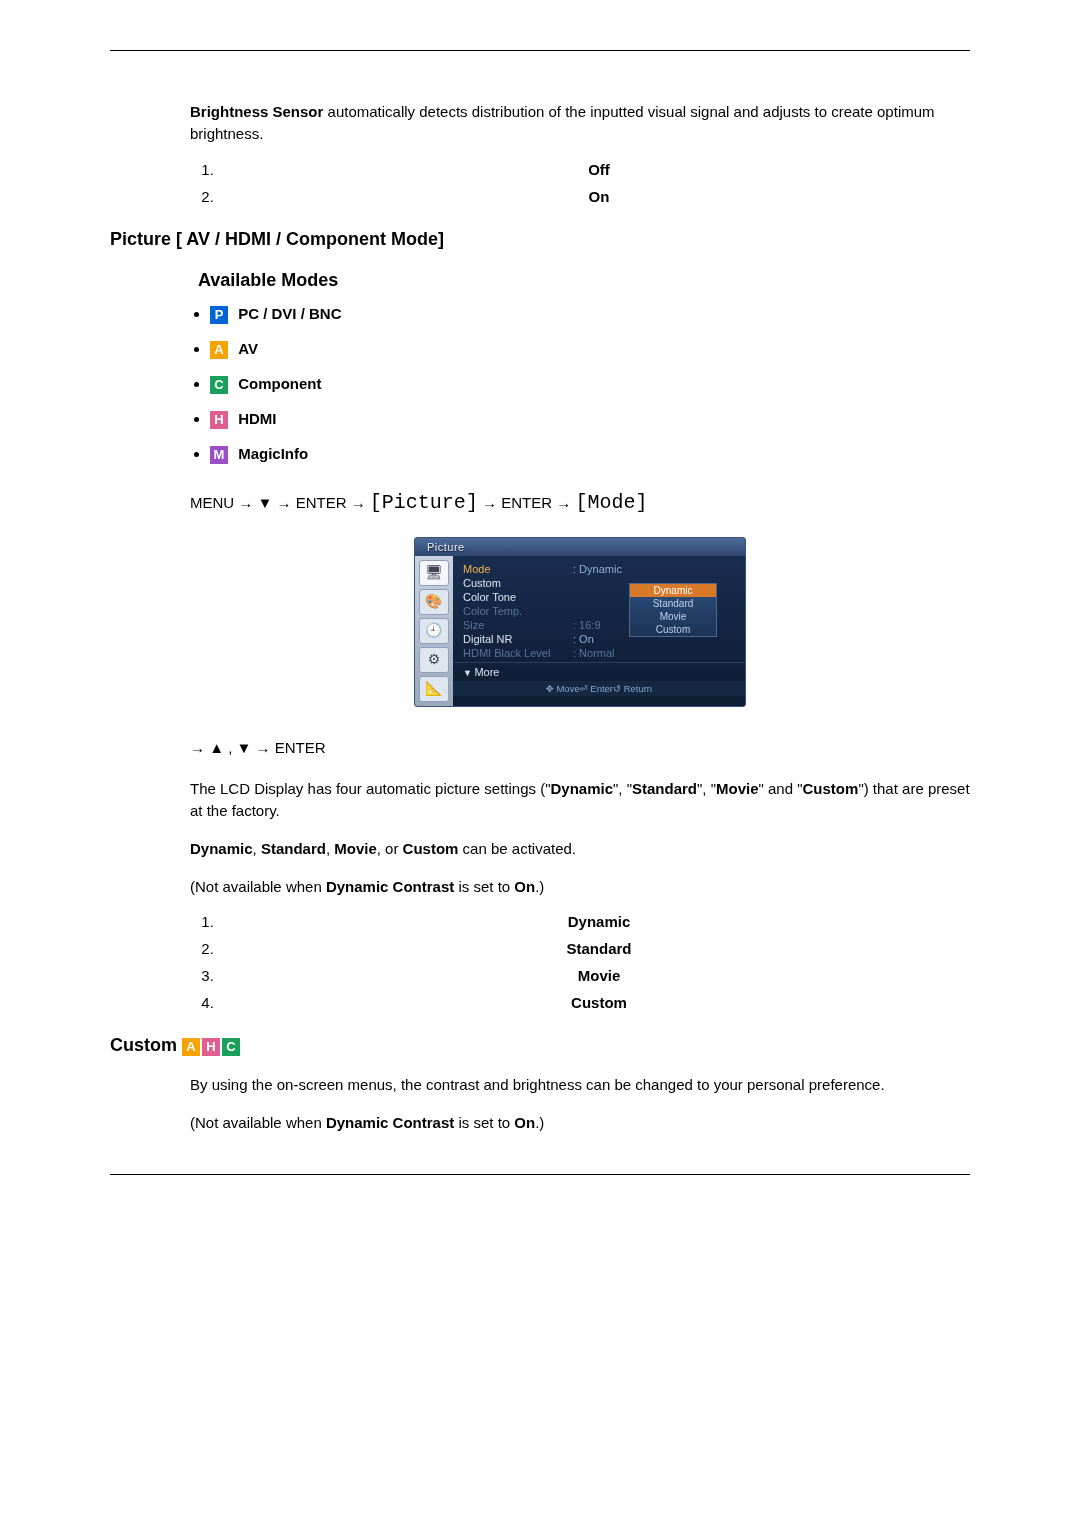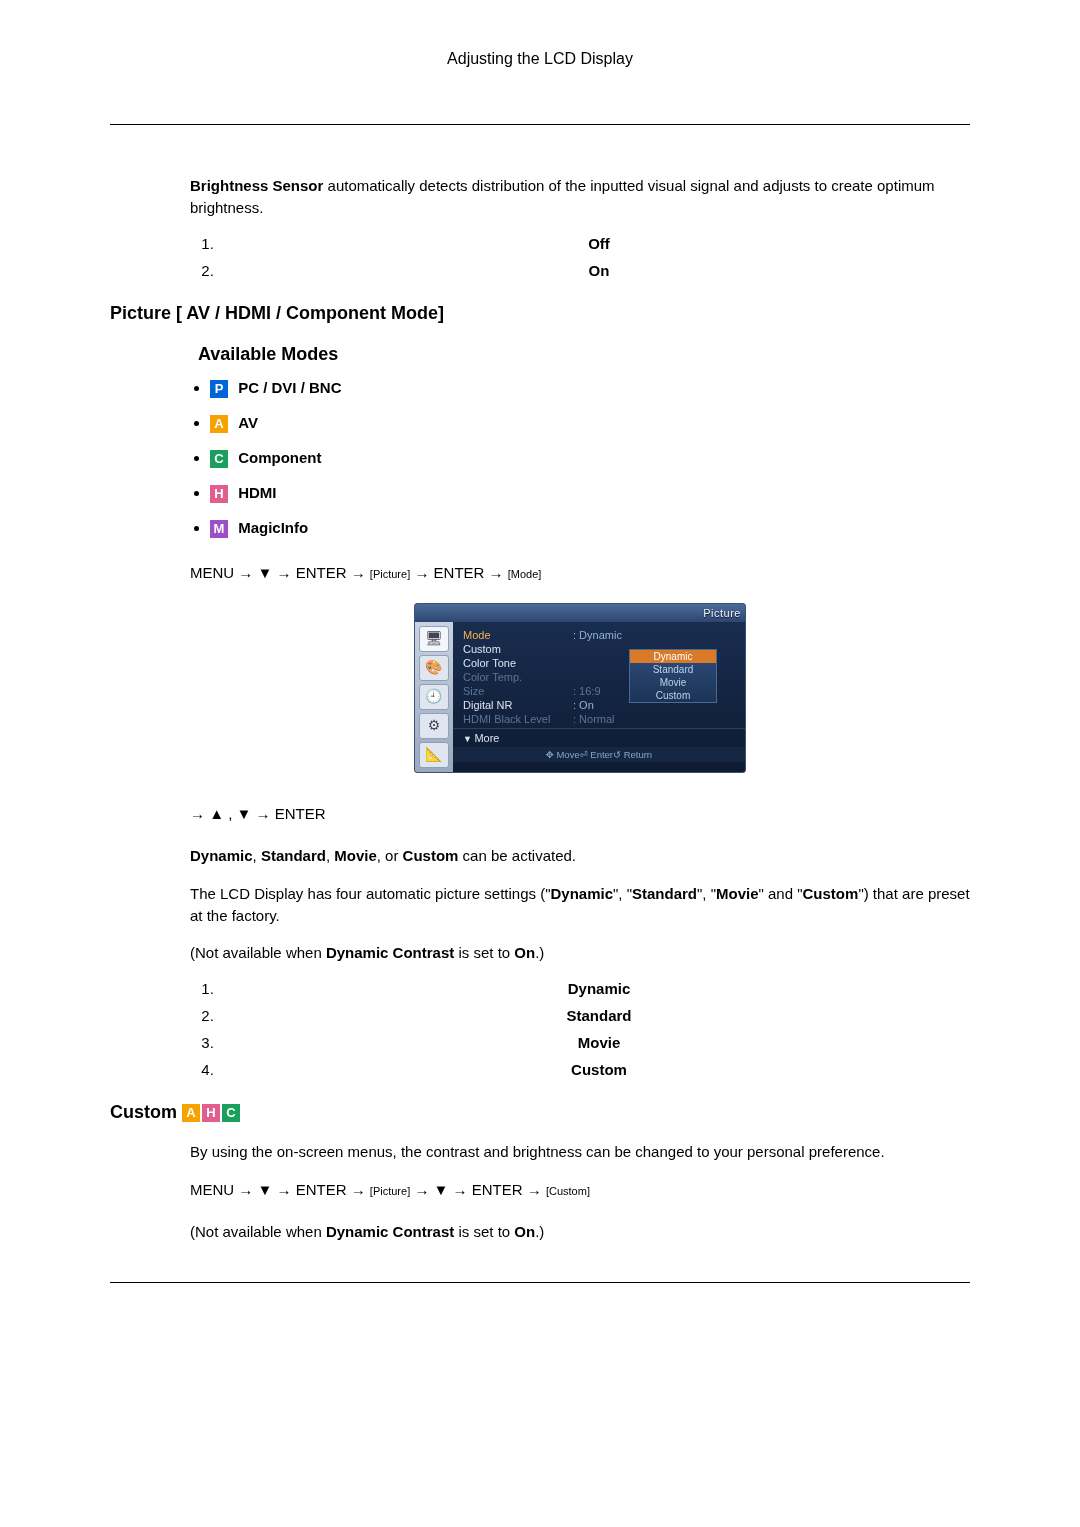--- a/index.html
+++ b/index.html
@@ -80,38 +80,38 @@
   }
   .badge-p { background: #0066d6; }
   .badge-a { background: #f5a300; }
   .badge-c { background: #1aa05c; }
   .badge-h { background: #e05f8f; }
   .badge-m { background: #9d4fc7; }
   .badge-row .badge { margin-right: 2px; }
   .nav-line { margin: 14px 0 20px 0; font-size: 15px; }
   .menu-tag {
     display: inline-block;
-    font-family: Liberation Sans, sans-serif;
-    font-size: 11px;
+    font-family: Liberation Mono, monospace;
+    font-size: 20px;
   }
   .osd {
     width: 330px;
     margin: 0 auto 30px auto;
     font-size: 11px;
     color: #d8e4f2;
     background: linear-gradient(#1a2f52, #0e1b33);
     border: 1px solid #3a5278;
     border-radius: 3px;
     overflow: hidden;
   }
   .osd-title {
-    text-align: right;
+    text-align: left;
     color: #eef3fb;
     font-size: 11px;
-    padding: 3px 4px;
+    padding: 3px 12px;
     background: linear-gradient(#4d6c9a, #2e4670);
     text-shadow: 0 1px 1px #0a1220;
     letter-spacing: 0.5px;
   }
   .osd-body {
     display: flex;
   }
   .osd-icons {
     width: 38px;
     background: linear-gradient(#c9d3e1, #9aa8bd);
@@ -171,21 +171,20 @@
     background: #152743;
     padding: 2px 4px;
   }
   .osd-foot span::before { margin-right:3px; }
 </style>
 </head>
 <body>
 
 <div class="page">
 
-  <div class="header-title">Adjusting the LCD Display</div>
   <hr class="hr-top">
 
   <div class="body-indent">
     <p>
       <span class="bold">Brightness Sensor</span><span> automatically detects distribution of the inputted visual signal and adjusts to create optimum brightness.</span>
     </p>
     <ol class="numlist">
       <li><span class="bold">Off</span></li>
       <li><span class="bold">On</span></li>
     </ol>
@@ -261,25 +260,25 @@
             <span>⏎ <span>Enter</span></span>
             <span>↺ <span>Return</span></span>
           </div>
         </div>
       </div>
     </div>
 
     <p class="nav-line">→ ▲ , ▼ → ENTER</p>
 
     <p>
+      <span>The LCD Display has four automatic picture settings ("</span><span class="bold">Dynamic</span><span>", "</span><span class="bold">Standard</span><span>", "</span><span class="bold">Movie</span><span>" and "</span><span class="bold">Custom</span><span>") that are preset at the factory.</span>
+    </p>
+
+    <p>
       <span class="bold">Dynamic</span><span>, </span><span class="bold">Standard</span><span>, </span><span class="bold">Movie</span><span>, or </span><span class="bold">Custom</span><span> can be activated.</span>
-    </p>
-
-    <p>
-      <span>The LCD Display has four automatic picture settings ("</span><span class="bold">Dynamic</span><span>", "</span><span class="bold">Standard</span><span>", "</span><span class="bold">Movie</span><span>" and "</span><span class="bold">Custom</span><span>") that are preset at the factory.</span>
     </p>
 
     <p>
       <span>(Not available when </span><span class="bold">Dynamic Contrast</span><span> is set to </span><span class="bold">On</span><span>.)</span>
     </p>
 
     <ol class="numlist">
       <li><span class="bold">Dynamic</span></li>
       <li><span class="bold">Standard</span></li>
       <li><span class="bold">Movie</span></li>
@@ -288,22 +287,19 @@
   </div>
 
   <h2 class="section">
     <span>Custom</span>
     <span class="badge-row">
       <span class="badge badge-a">A</span><span class="badge badge-h">H</span><span class="badge badge-c">C</span>
     </span>
   </h2>
   <div class="body-indent">
     <p>By using the on-screen menus, the contrast and brightness can be changed to your personal preference.</p>
-    <p class="nav-line">
-      <span>MENU → ▼ → ENTER → </span><span class="menu-tag">[Picture]</span><span> → ▼ → ENTER → </span><span class="menu-tag">[Custom]</span>
-    </p>
     <p>
       <span>(Not available when </span><span class="bold">Dynamic Contrast</span><span> is set to </span><span class="bold">On</span><span>.)</span>
     </p>
   </div>
 
   <hr class="hr-bottom">
 </div>
 
 </body></html>

